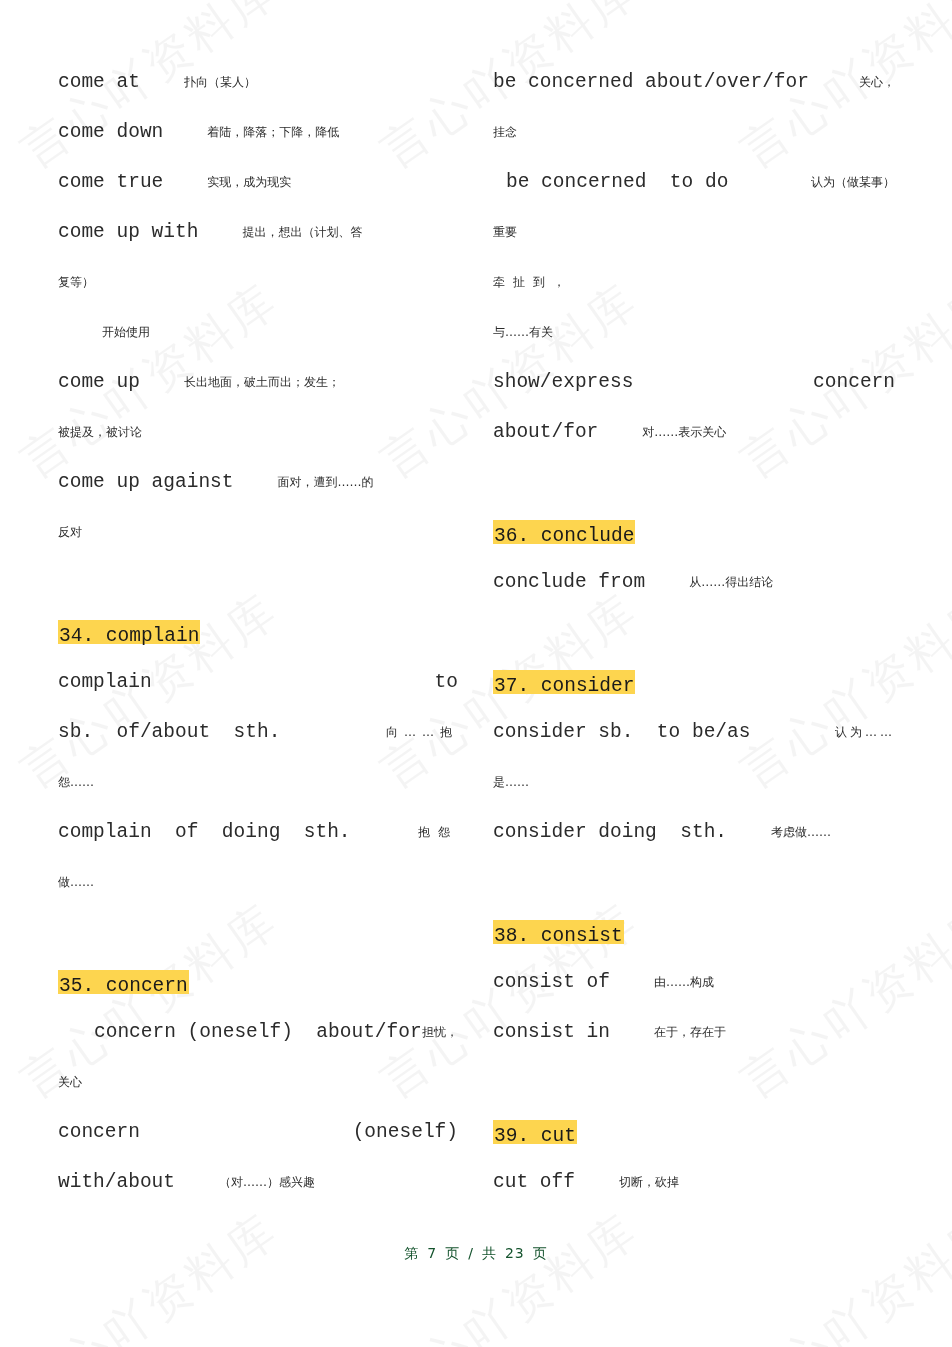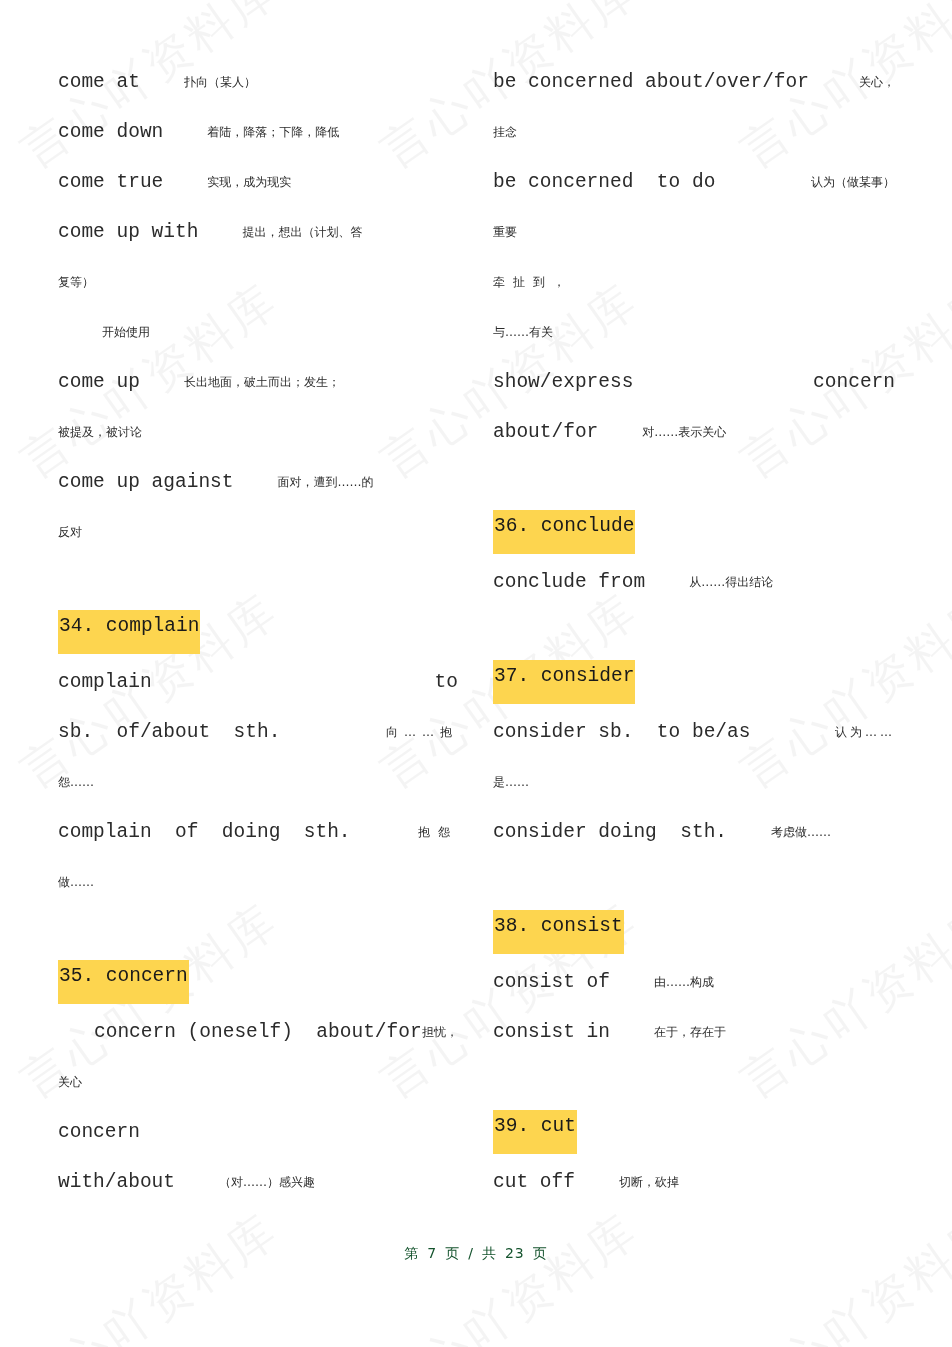--- a/index.html
+++ b/index.html
@@ -21,21 +21,21 @@
     height: 50px; line-height: 50px; font-size: 19.5px; white-space: nowrap;
     display: flex; align-items: center;
   }
   .line.justify { justify-content: space-between; }
   .line .en { font-family: "Liberation Mono", "DejaVu Sans Mono", monospace; }
   .line .zh { font-family: "DejaVu Sans", sans-serif; font-size: 12px; }
   .gap { margin-left: 44px; }
   .blank { height: 50px; }
   .heading {
     display: inline-block; background: #fdd54f; padding: 0 1px;
-    line-height: 32px; height: 44px; color: #1a1a1a; font-size: 19.5px;
+    line-height: 32px; height: 24px; color: #1a1a1a; font-size: 19.5px;
   }
   .footer {
     position: absolute; top: 1245px; left: 0; width: 952px; text-align: center;
     font-family: "DejaVu Sans", sans-serif; font-size: 14px; color: #14532d; z-index: 1;
     letter-spacing: 1px;
   }
   .footer span { margin: 0 4px; }
 </style>
 </head>
 <body>
@@ -125,37 +125,38 @@
   </div>
   <div class="line justify">
     <span class="en" style="white-space:pre;margin-left:36px;">concern (oneself)  about/for</span>
     <span class="zh">担忧，</span>
   </div>
   <div class="line">
     <span class="zh">关心</span>
   </div>
   <div class="line justify">
     <span class="en">concern</span>
+    <span class="en">(oneself)</span>
   </div>
   <div class="line">
     <span class="en">with/about</span>
     <span class="zh gap">（对……）感兴趣</span>
   </div>
 </div>
 
 <div class="col col-right">
   <div class="line justify">
     <span class="en">be concerned about/over/for</span>
     <span class="zh">关心，</span>
   </div>
   <div class="line">
     <span class="zh">挂念</span>
   </div>
   <div class="line justify">
-    <span class="en" style="white-space:pre;">be concerned  to do</span>
+    <span class="en" style="white-space:pre;margin-left:13px;">be concerned  to do</span>
     <span class="zh">认为（做某事）</span>
   </div>
   <div class="line">
     <span class="zh">重要</span>
   </div>
   <div class="line justify">
     <span class="zh" style="letter-spacing:8px;">牵扯到，</span>
   </div>
   <div class="line">
     <span class="zh">与……有关</span>

